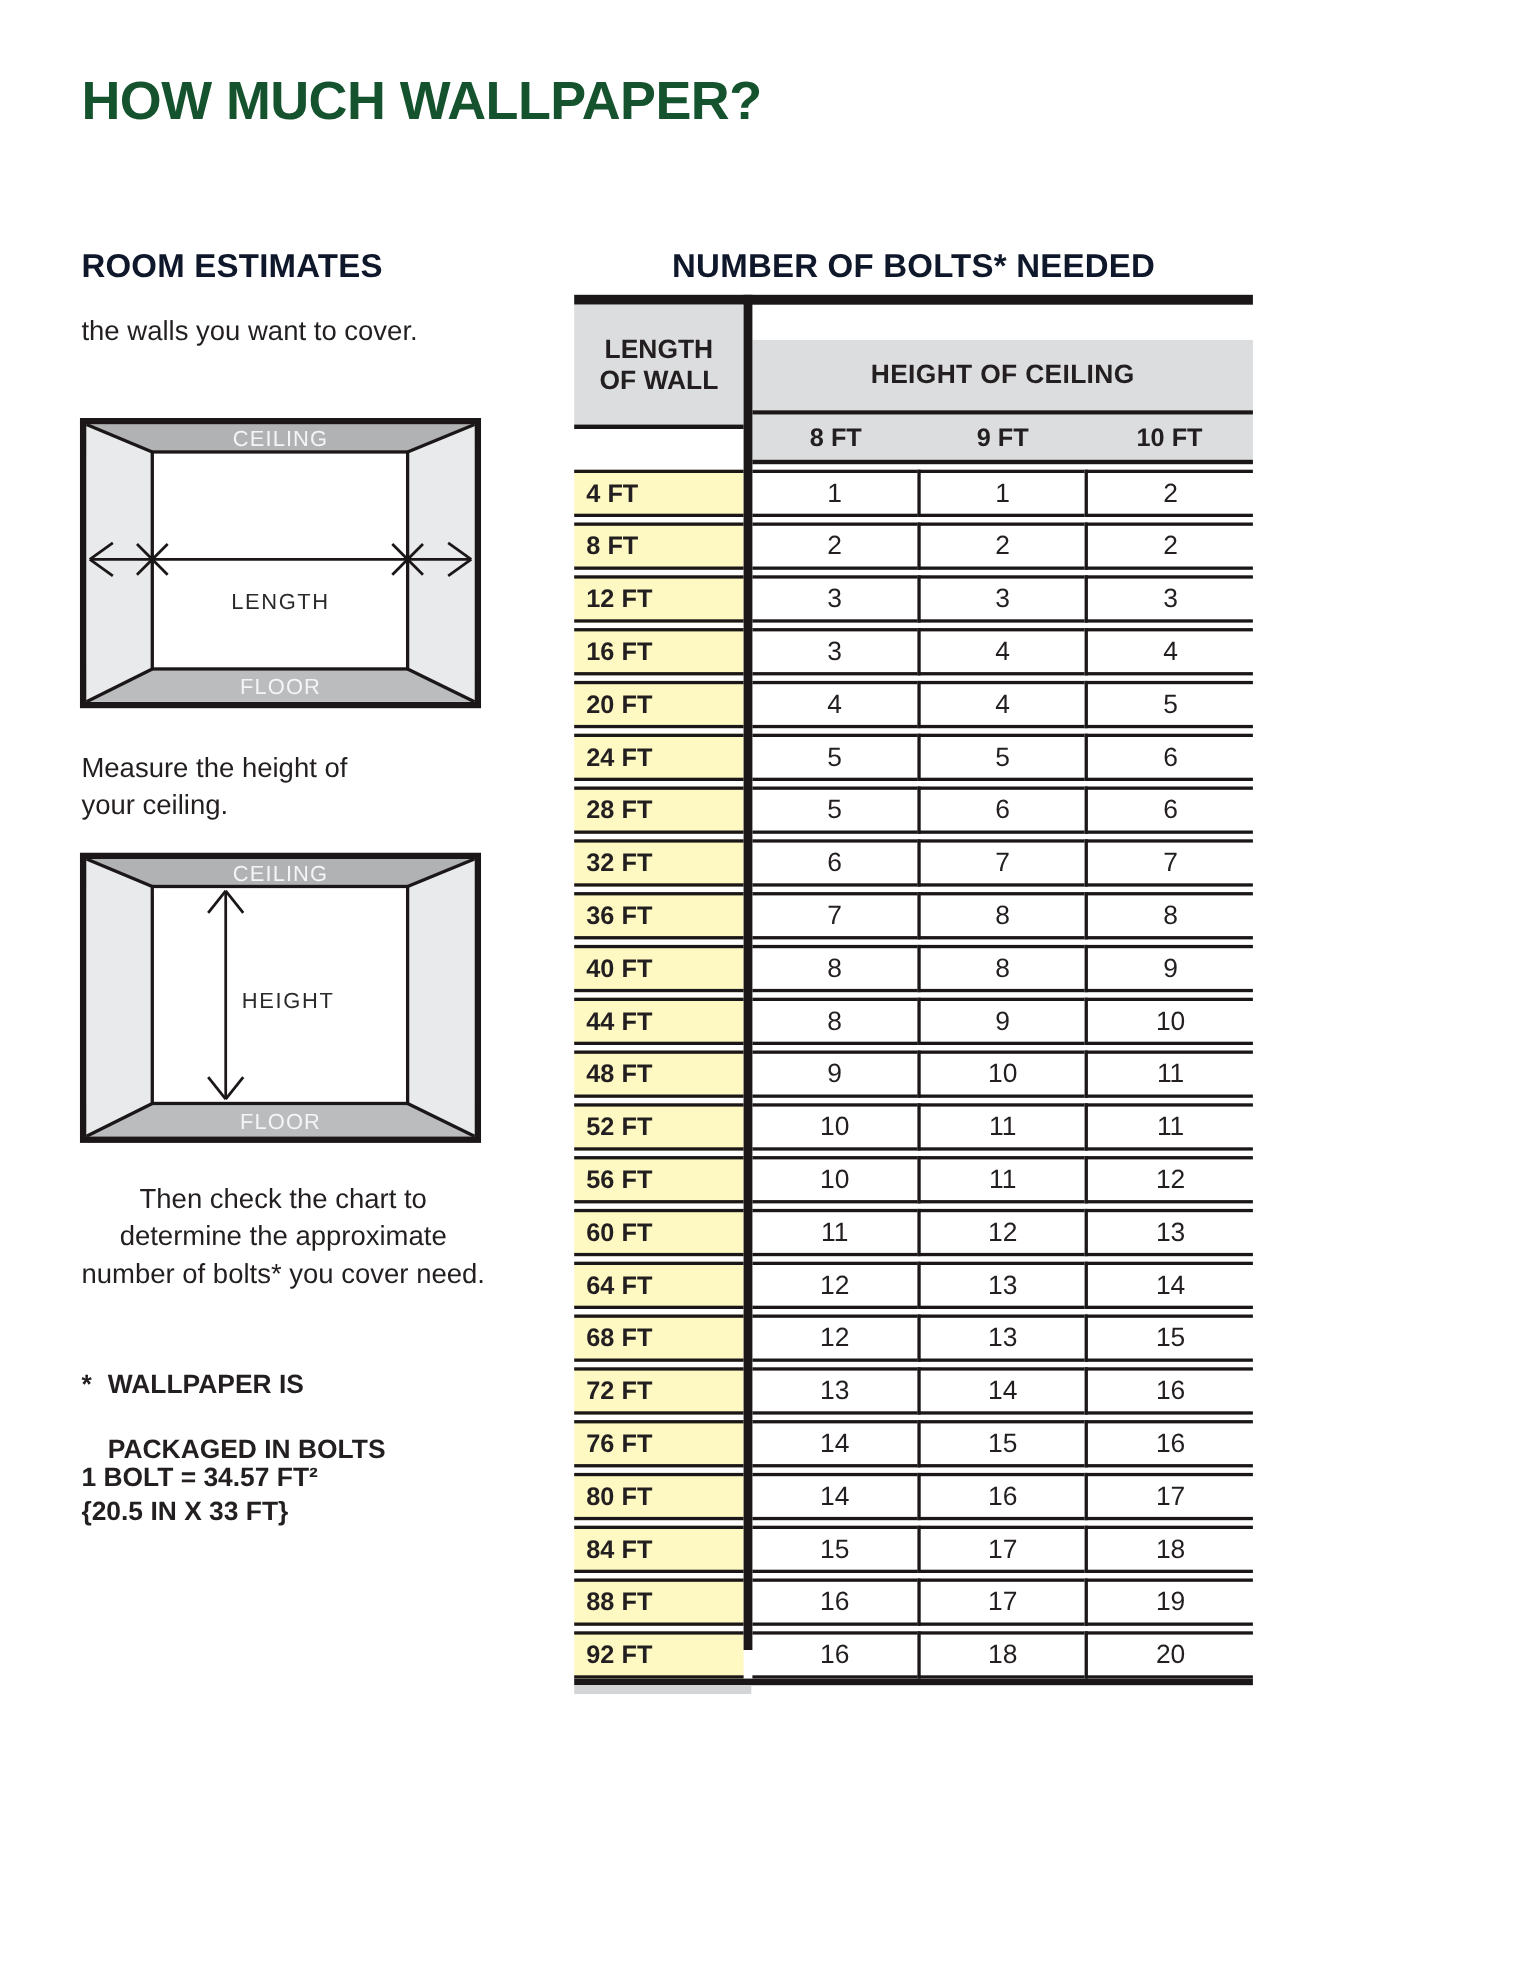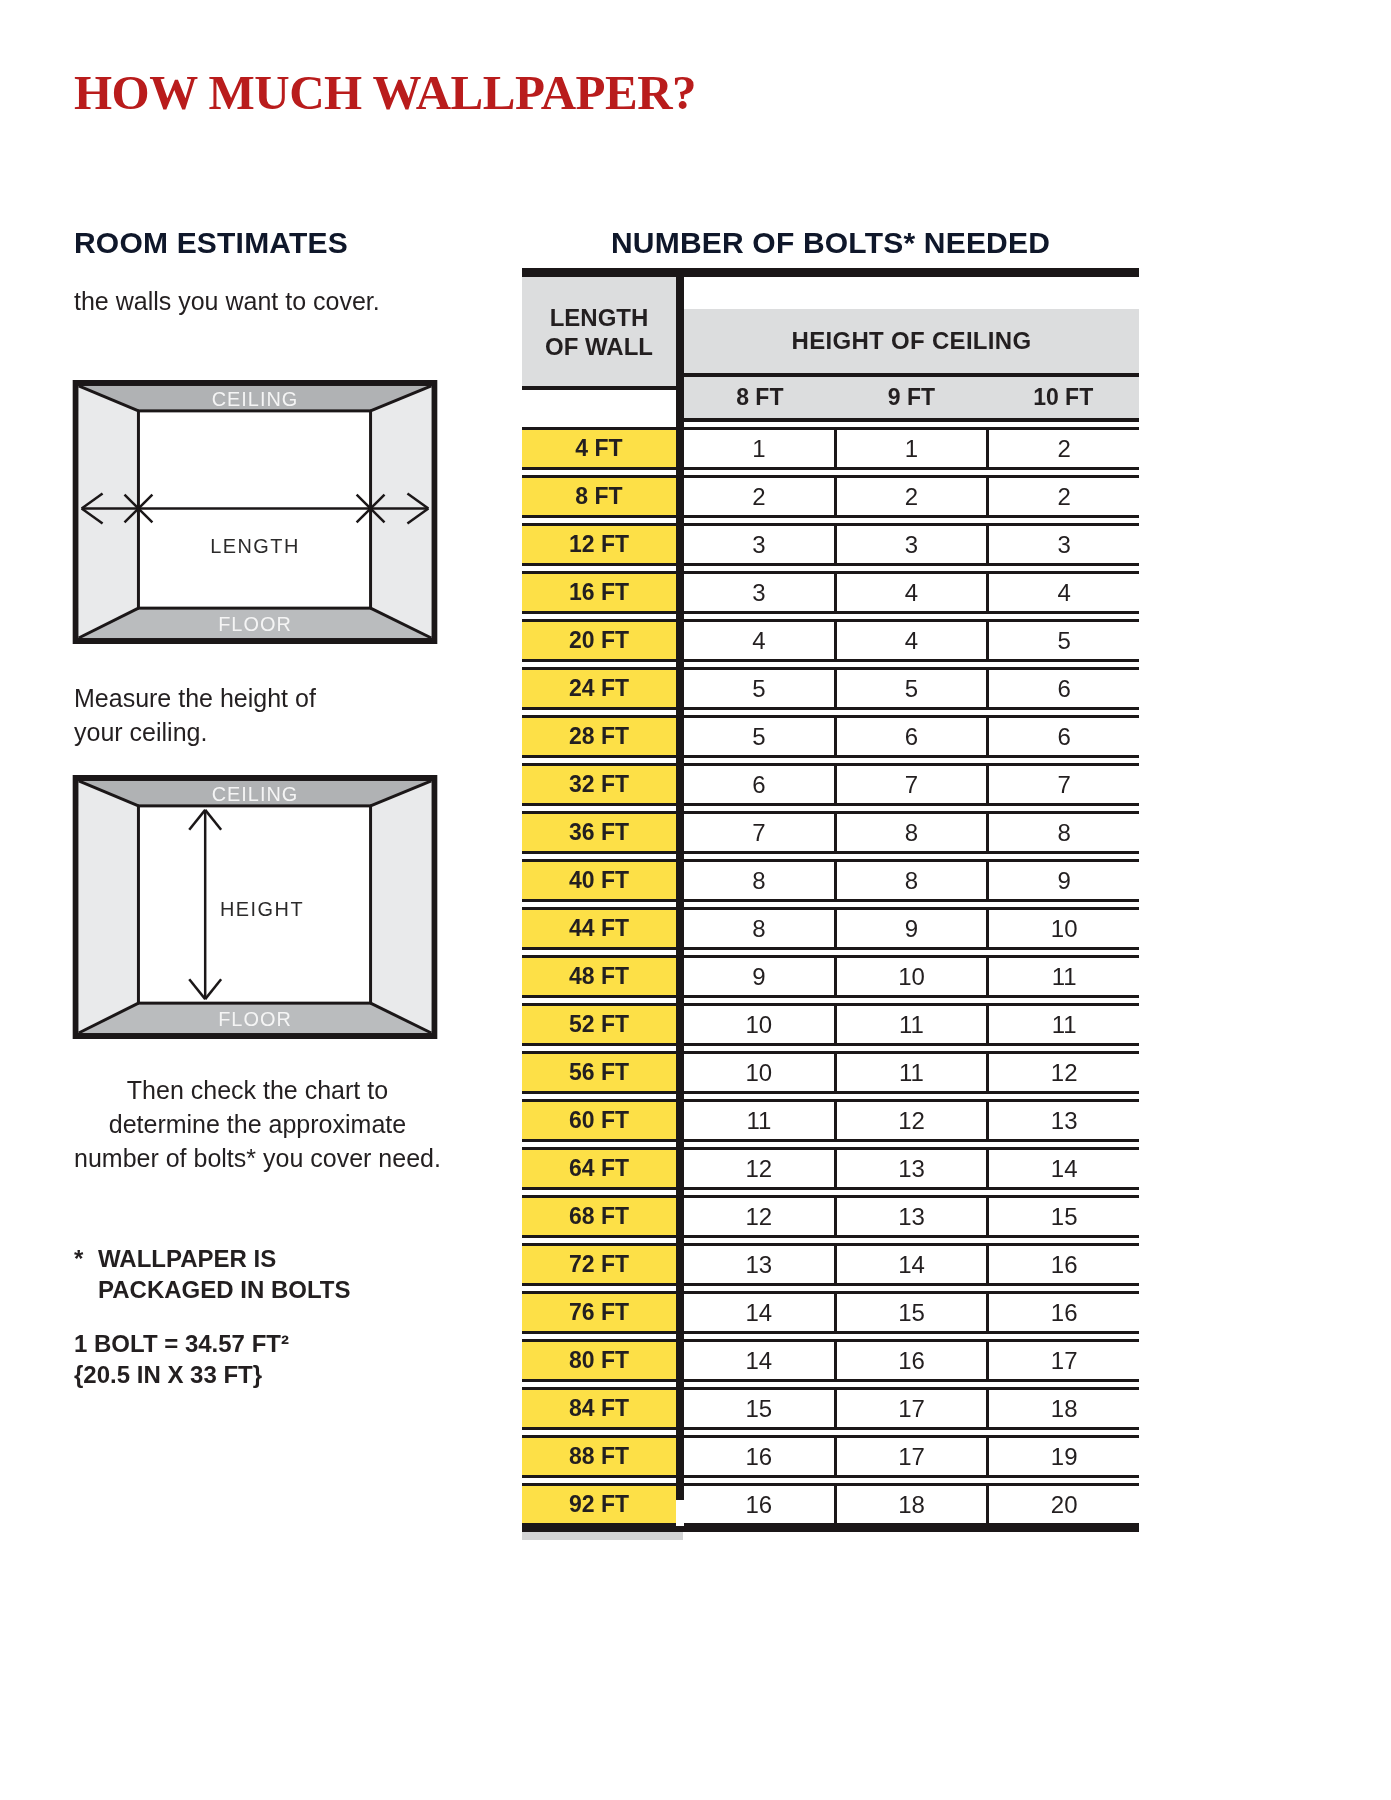--- a/index.html
+++ b/index.html
@@ -8,38 +8,38 @@
     width:1391px; height:1800px; position:relative;
     font-family:"Liberation Sans", sans-serif;
     color:#231f20; overflow:hidden;
   }
   .abs { position:absolute; }
 
   
   .page-title {
     left:74px; top:64px;
     font-size:49px; font-weight:700; letter-spacing:-0.5px;
-    color:#b91c1c; white-space:nowrap;font-family:Liberation Serif, serif;
+    color:#14532d; white-space:nowrap;
   }
   .section-heading {
     font-size:30px; font-weight:700; color:#0f172a; letter-spacing:0.2px;
     white-space:nowrap;
   }
   .room-heading { left:74px; top:226px; }
   .table-heading { left:522px; top:226px; width:617px; text-align:center; }
 
   
   .para { font-size:25px; line-height:34px; color:#231f20; }
   .para1 { left:74px; top:284px; }
   .para2 { left:74px; top:681px; }
   .para3 { left:74px; top:1073px;text-align:center; }
 
   .footnote { left:74px; top:1243px; font-size:24px; line-height:31px; font-weight:700; }
   .footnote .marker { display:inline-block; width:24px; }
-  .footnote .indent { padding-left:24px; }
+  .footnote .indent { padding-left:24px;margin-top:28px; }
   .bolt-info { left:74px; top:1328px; font-size:24px; line-height:31px; font-weight:700; }
 
   
   .diagram { left:72px; width:366px; height:264px; }
   .diagram-1 { top:380px; }
   .diagram-2 { top:775px; }
   .diagram svg { display:block; width:100%; height:100%; }
   .dg-label-white { font-size:20px; letter-spacing:1px; fill:#f5f5f5; }
   .dg-label-dark  { font-size:20px; letter-spacing:1.5px; fill:#2b2a2a; }
 
@@ -64,23 +64,23 @@
   }
   .th-line { height:4px; background:#1b1718; }
   .th-cols {
     height:45px; background:#dcddde; border-bottom:4px solid #1b1718;
     display:flex;
   }
   .th-col { flex:1 1 0; text-align:center; line-height:41px; font-weight:700; font-size:23px; }
 
   .trow { display:flex; margin-top:5px; height:43px; }
   .trow-label {
-    width:154px; background:#fde047;
+    width:154px; background:#fef9c3;
     border-top:3px solid #1b1718; border-bottom:3px solid #1b1718;
-    text-align:center; line-height:37px; font-weight:700; font-size:23px;
+    line-height:37px; font-weight:700; font-size:23px;padding-left:11px;
   }
   .trow-spacer { width:8px; }
   .trow-cells { display:flex; width:455px; }
   .tcell {
     flex:1 1 0; background:#ffffff;
     border-top:3px solid #1b1718; border-bottom:3px solid #1b1718;
     text-align:center; line-height:37px; font-size:24px;
   }
   .tcell + .tcell { border-left:3px solid #1b1718; }
 

